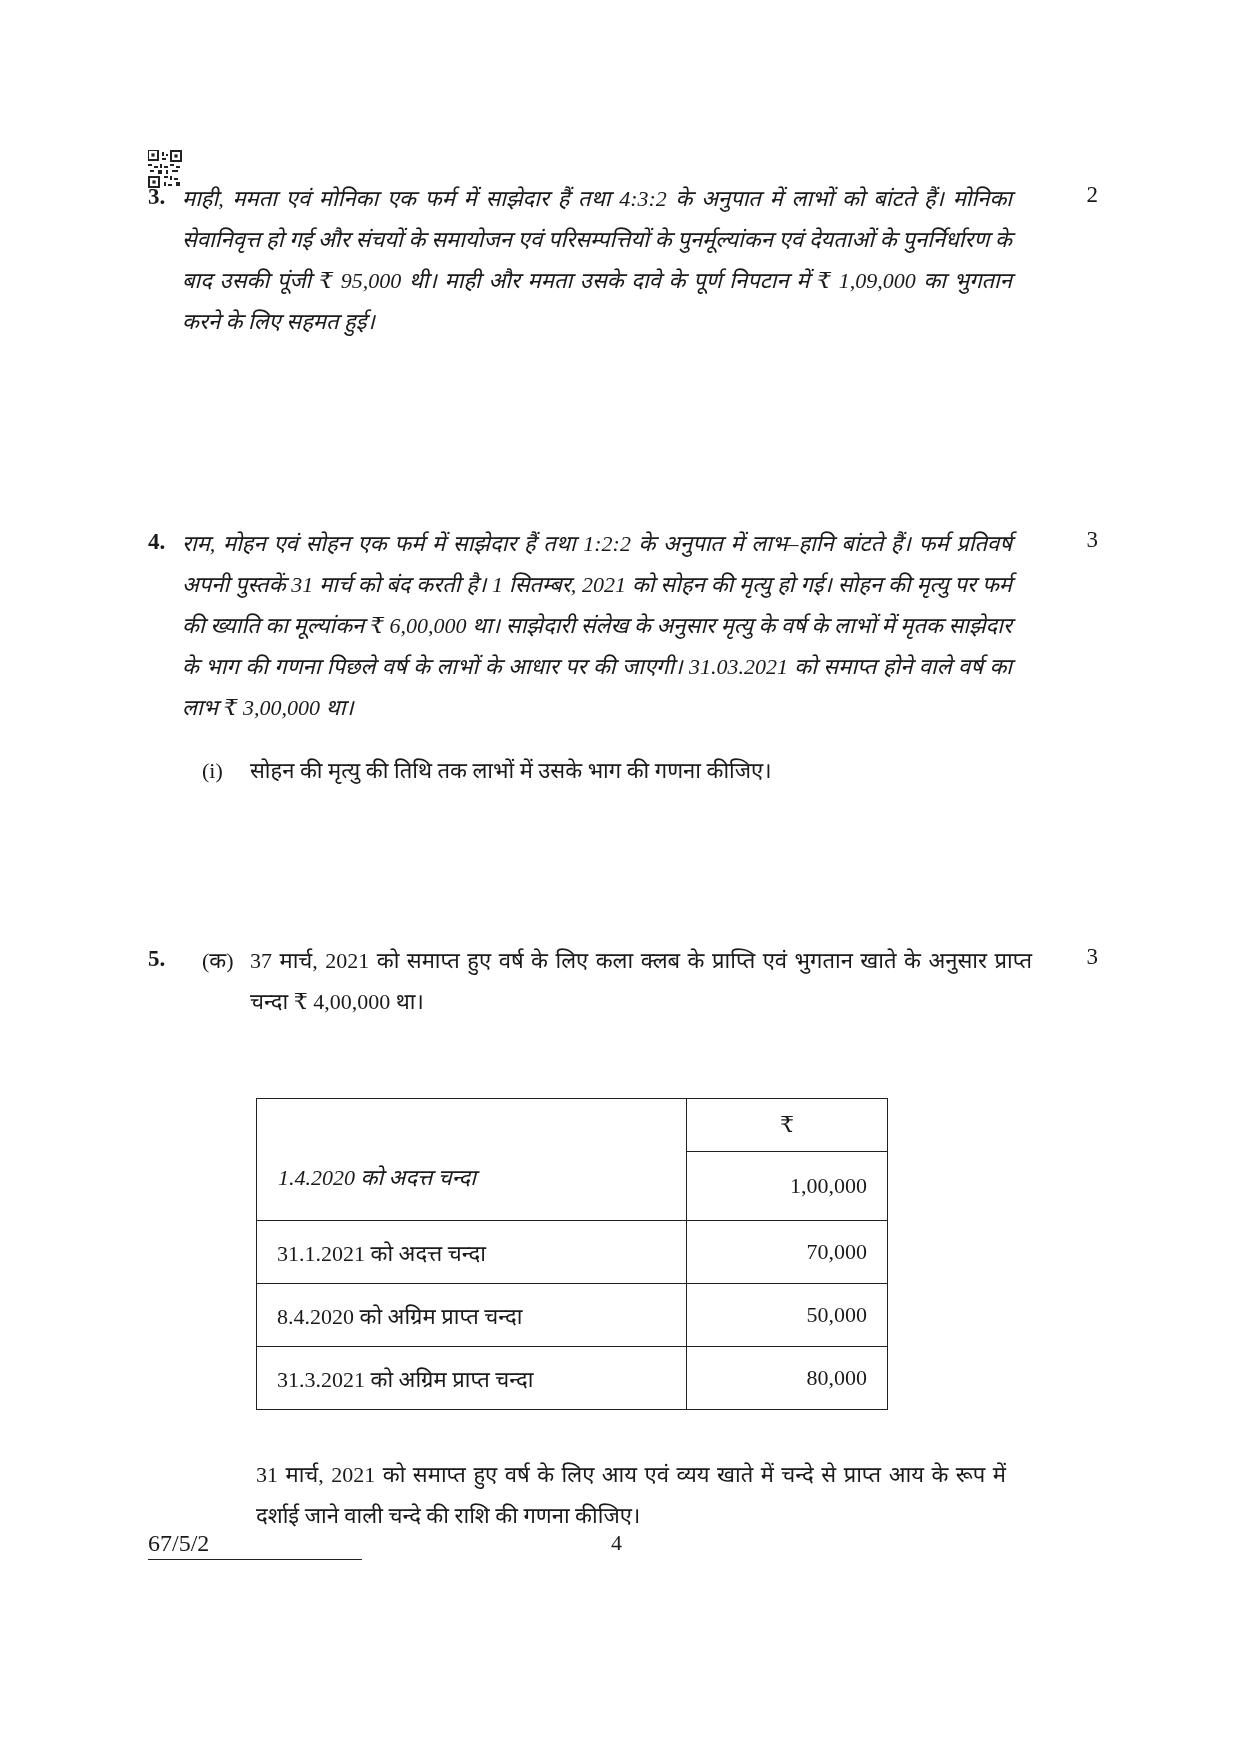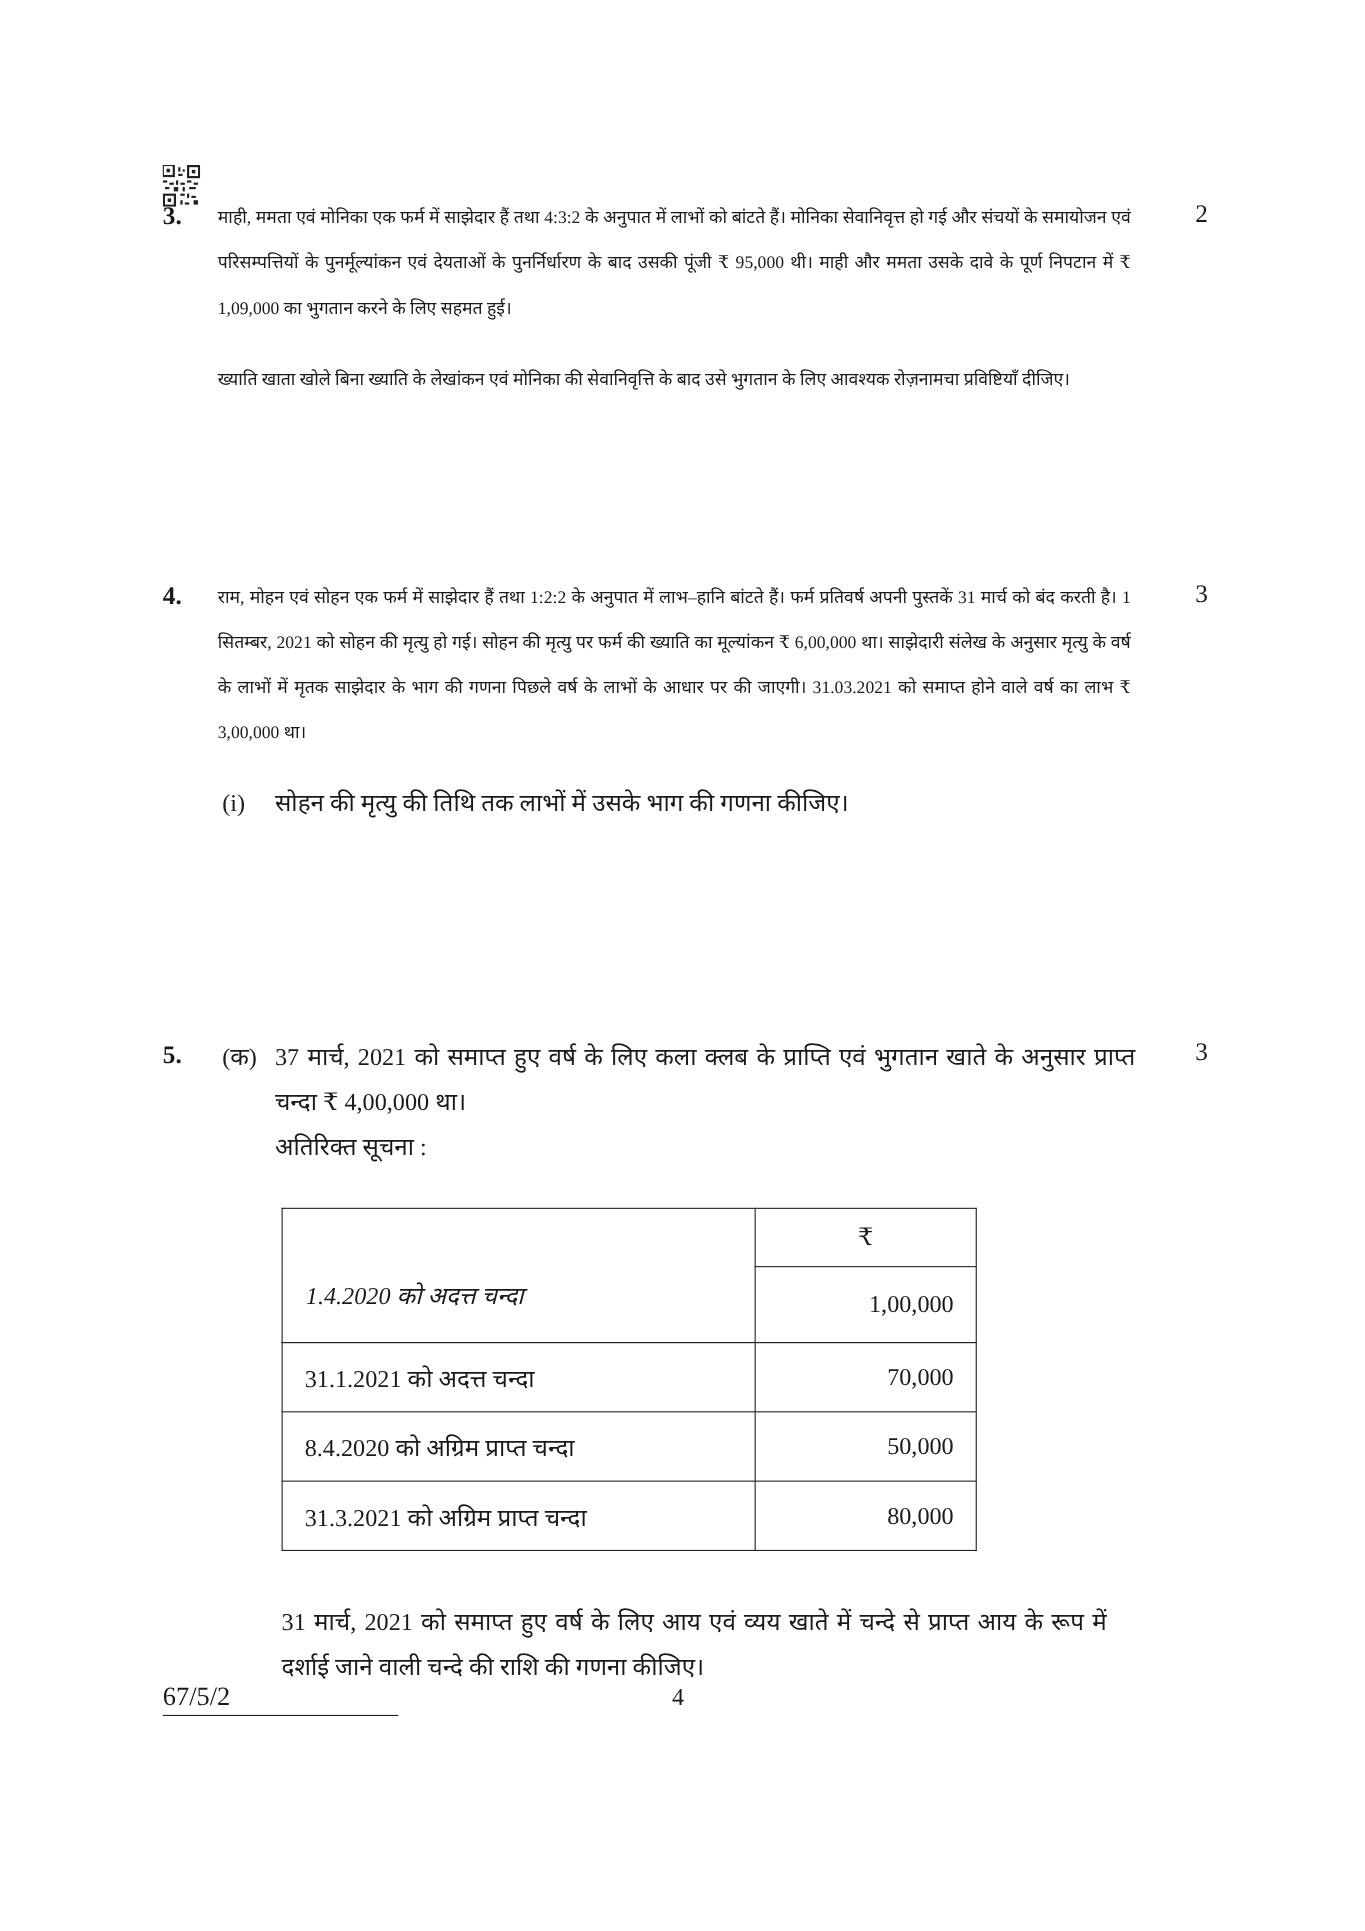--- a/index.html
+++ b/index.html
@@ -14,22 +14,23 @@
   .q {
     position: absolute; left: 148px; width: 950px;
   }
   .qnum {
     position: absolute; left: 0; top: 0; font-weight: bold; font-size: 23px;
   }
   .marks {
     position: absolute; right: 0; top: 0; font-size: 23px; width: 30px; text-align: right;
   }
   .body {
-    margin-left: 50px; width: 830px; font-size: 16px; line-height: 41px;
+    margin-left: 34px; width: 830px; font-size: 22px; line-height: 41px;
     text-align: justify;
+    font-style: italic;
   }
   .para { margin: 0; }
   .sub { display: flex; margin-left: 54px; width: 830px; font-size: 22px; line-height: 41px; }
   .sub .lab { width: 48px; flex: none; }
   .sub .txt { flex: 1; }
   .q5label { display: flex; margin-left: 54px; font-size: 22px; line-height: 41px; width: 830px; }
   .q5label .lab { width: 48px; flex: none; }
   table.info {
     position: absolute; left: 256px; top: 1098px; width: 632px;
     border-collapse: collapse; font-size: 22px;
@@ -73,21 +74,20 @@
     <rect x="10" y="17" width="2" height="1" fill="#222"></rect>
   <rect x="14" y="16" width="2" height="2" fill="#222"></rect>
 </svg>
 
 <div class="q" style="top:178px;">
   <div class="qnum" style="top:6px;">3.</div>
   <div class="marks" style="top:4px;">2</div>
   <div class="body">
     <p class="para">माही, ममता एवं मोनिका एक फर्म में साझेदार हैं तथा 4:3:2 के अनुपात में लाभों को बांटते हैं। मोनिका सेवानिवृत्त हो गई और संचयों के समायोजन एवं परिसम्पत्तियों के पुनर्मूल्यांकन एवं देयताओं के पुनर्निर्धारण के बाद उसकी पूंजी ₹ 95,000 थी। माही और ममता उसके दावे के पूर्ण निपटान में ₹ 1,09,000 का भुगतान करने के लिए सहमत हुई।</p>
     <div style="height:24px;"></div>
-    <p class="para">ख्याति खाता खोले बिना ख्याति के लेखांकन एवं मोनिका की सेवानिवृत्ति के बाद उसे भुगतान के लिए आवश्यक रोज़नामचा प्रविष्टियाँ दीजिए।</p>
   </div>
 </div>
 
 <div class="q" style="top:523px;">
   <div class="qnum" style="top:6px;">4.</div>
   <div class="marks" style="top:4px;">3</div>
   <div class="body">
     <p class="para">राम, मोहन एवं सोहन एक फर्म में साझेदार हैं तथा 1:2:2 के अनुपात में लाभ–हानि बांटते हैं। फर्म प्रतिवर्ष अपनी पुस्तकें 31 मार्च को बंद करती है। 1 सितम्बर, 2021 को सोहन की मृत्यु हो गई। सोहन की मृत्यु पर फर्म की ख्याति का मूल्यांकन ₹ 6,00,000 था। साझेदारी संलेख के अनुसार मृत्यु के वर्ष के लाभों में मृतक साझेदार के भाग की गणना पिछले वर्ष के लाभों के आधार पर की जाएगी। 31.03.2021 को समाप्त होने वाले वर्ष का लाभ ₹ 3,00,000 था।</p>
   </div>
   <div style="height:22px;"></div>
@@ -98,21 +98,20 @@
   <div style="height:20px;"></div>
 </div>
 
 <div class="q" style="top:940px;">
   <div class="qnum" style="top:6px;">5.</div>
   <div class="marks" style="top:4px;">3</div>
   <div class="q5label">
     <span class="lab">(क)</span>
     <span style="flex:1; text-align:justify;">37 मार्च, 2021 को समाप्त हुए वर्ष के लिए कला क्लब के प्राप्ति एवं भुगतान खाते के अनुसार प्राप्त चन्दा ₹ 4,00,000 था।</span>
   </div>
-  <div style="margin-left:102px; font-size:22px; line-height:41px;">अतिरिक्त सूचना :</div>
 </div>
 
 <table class="info">
   <tbody>
       <tr>
     <td rowspan="2" style="height:52px;"></td>
     <td class="rupee">₹</td>
   </tr>
   <tr>
     <td class="amt" style="height:68px;">1,00,000</td>

